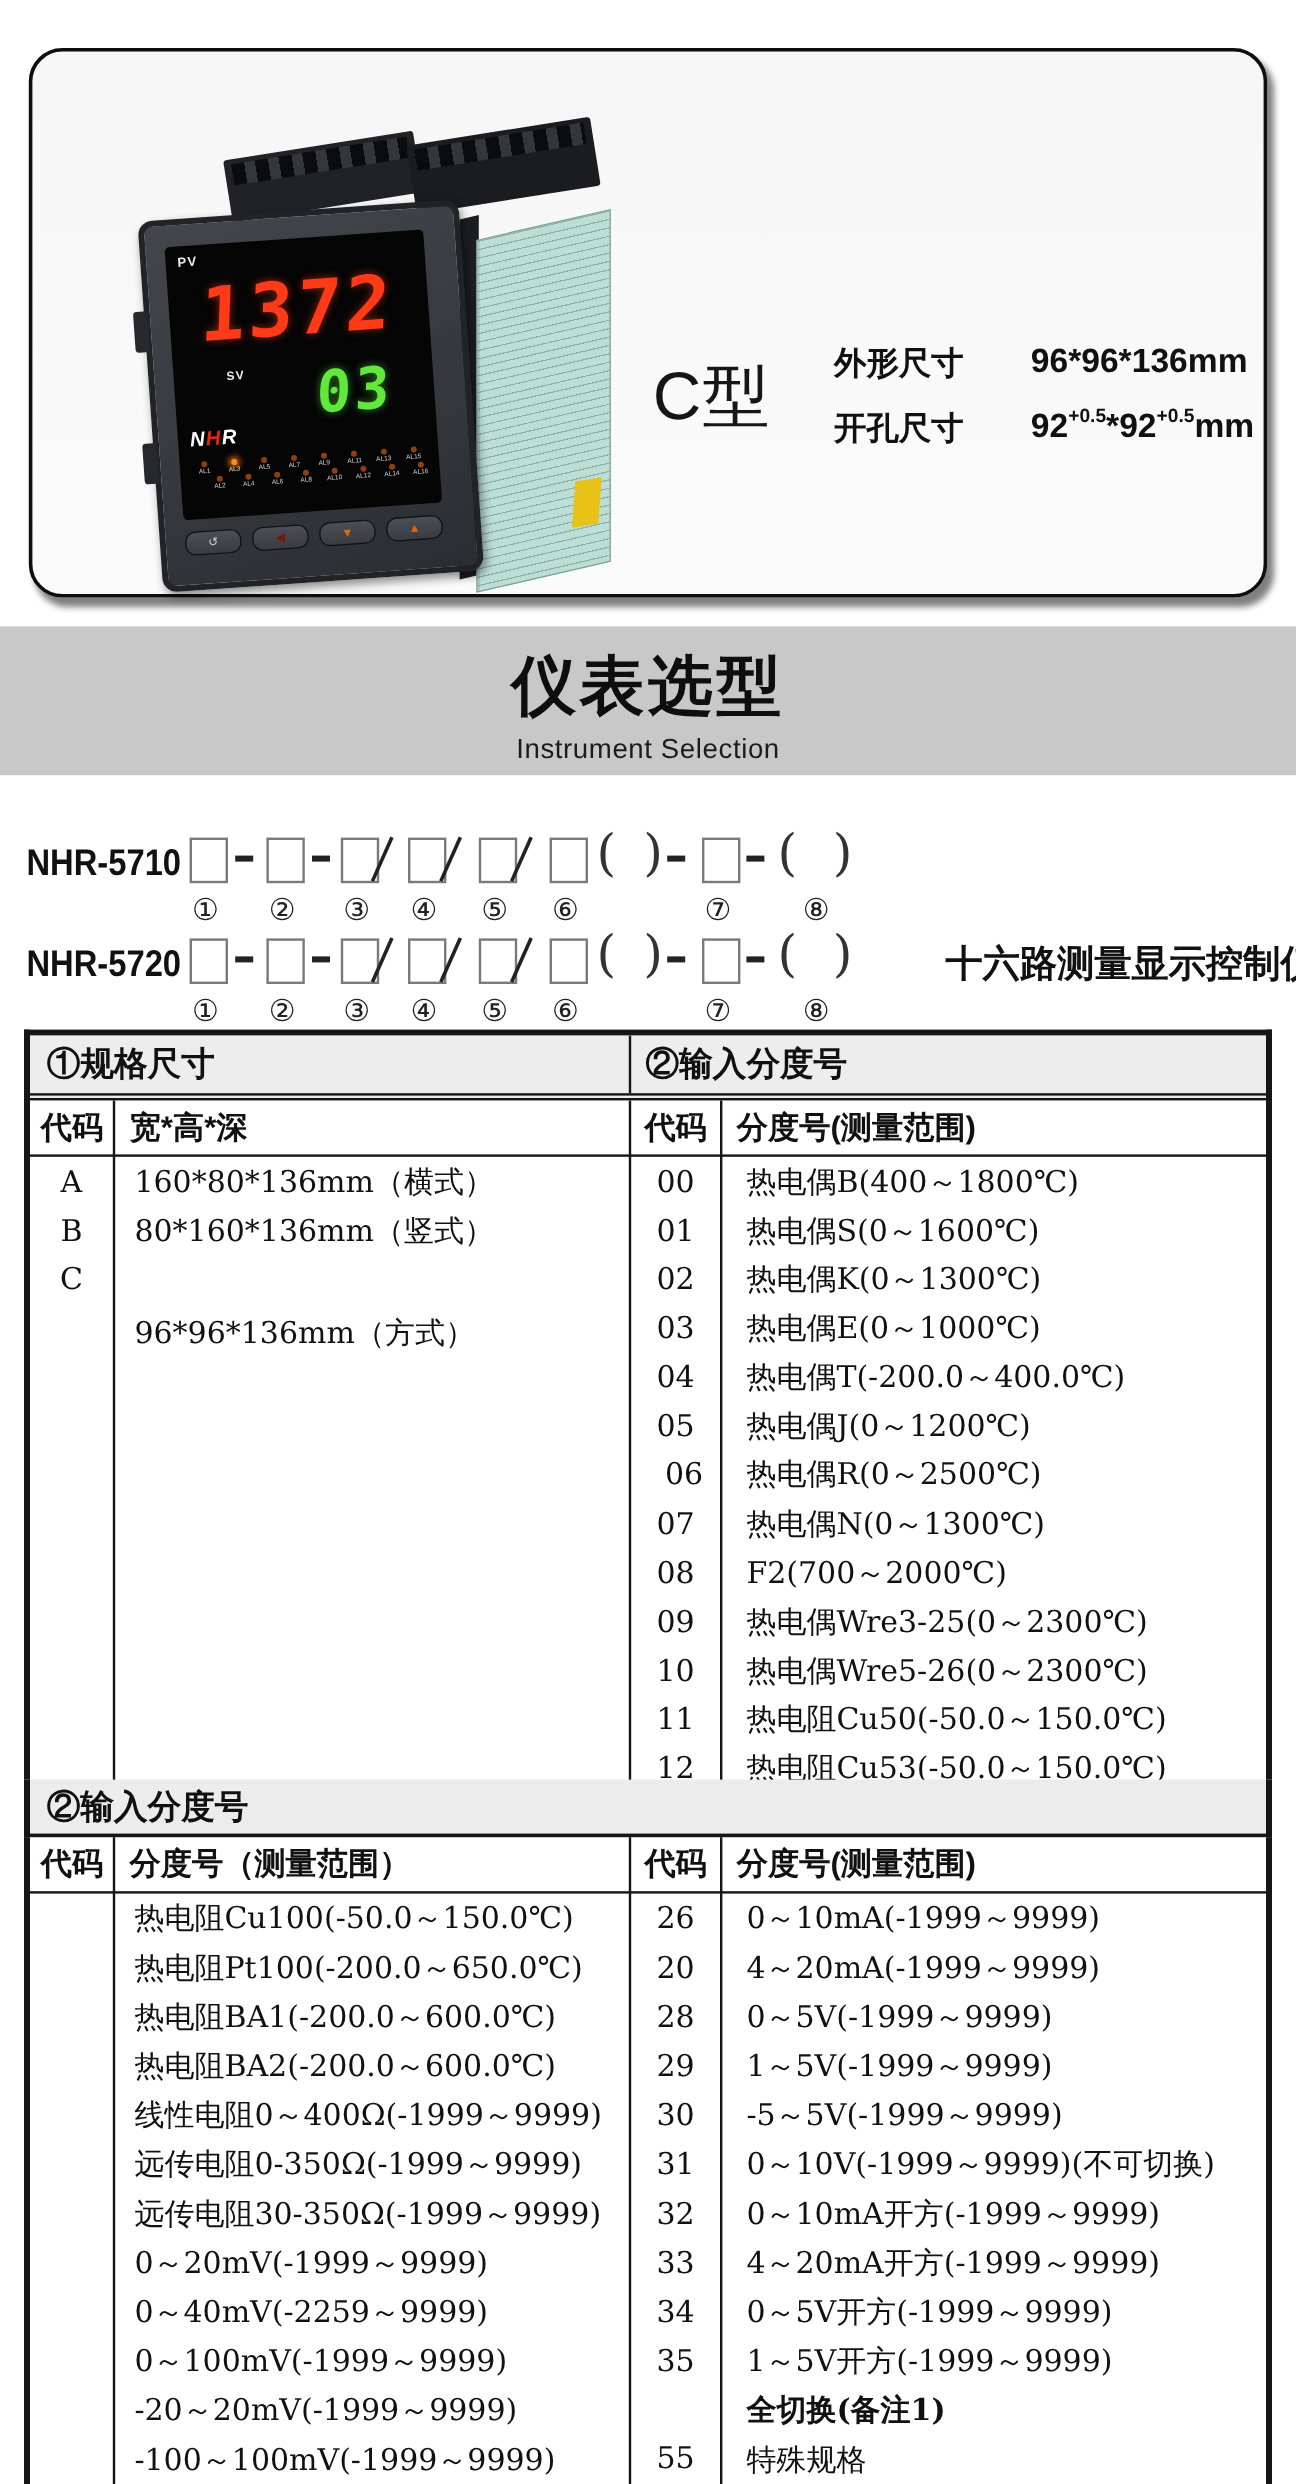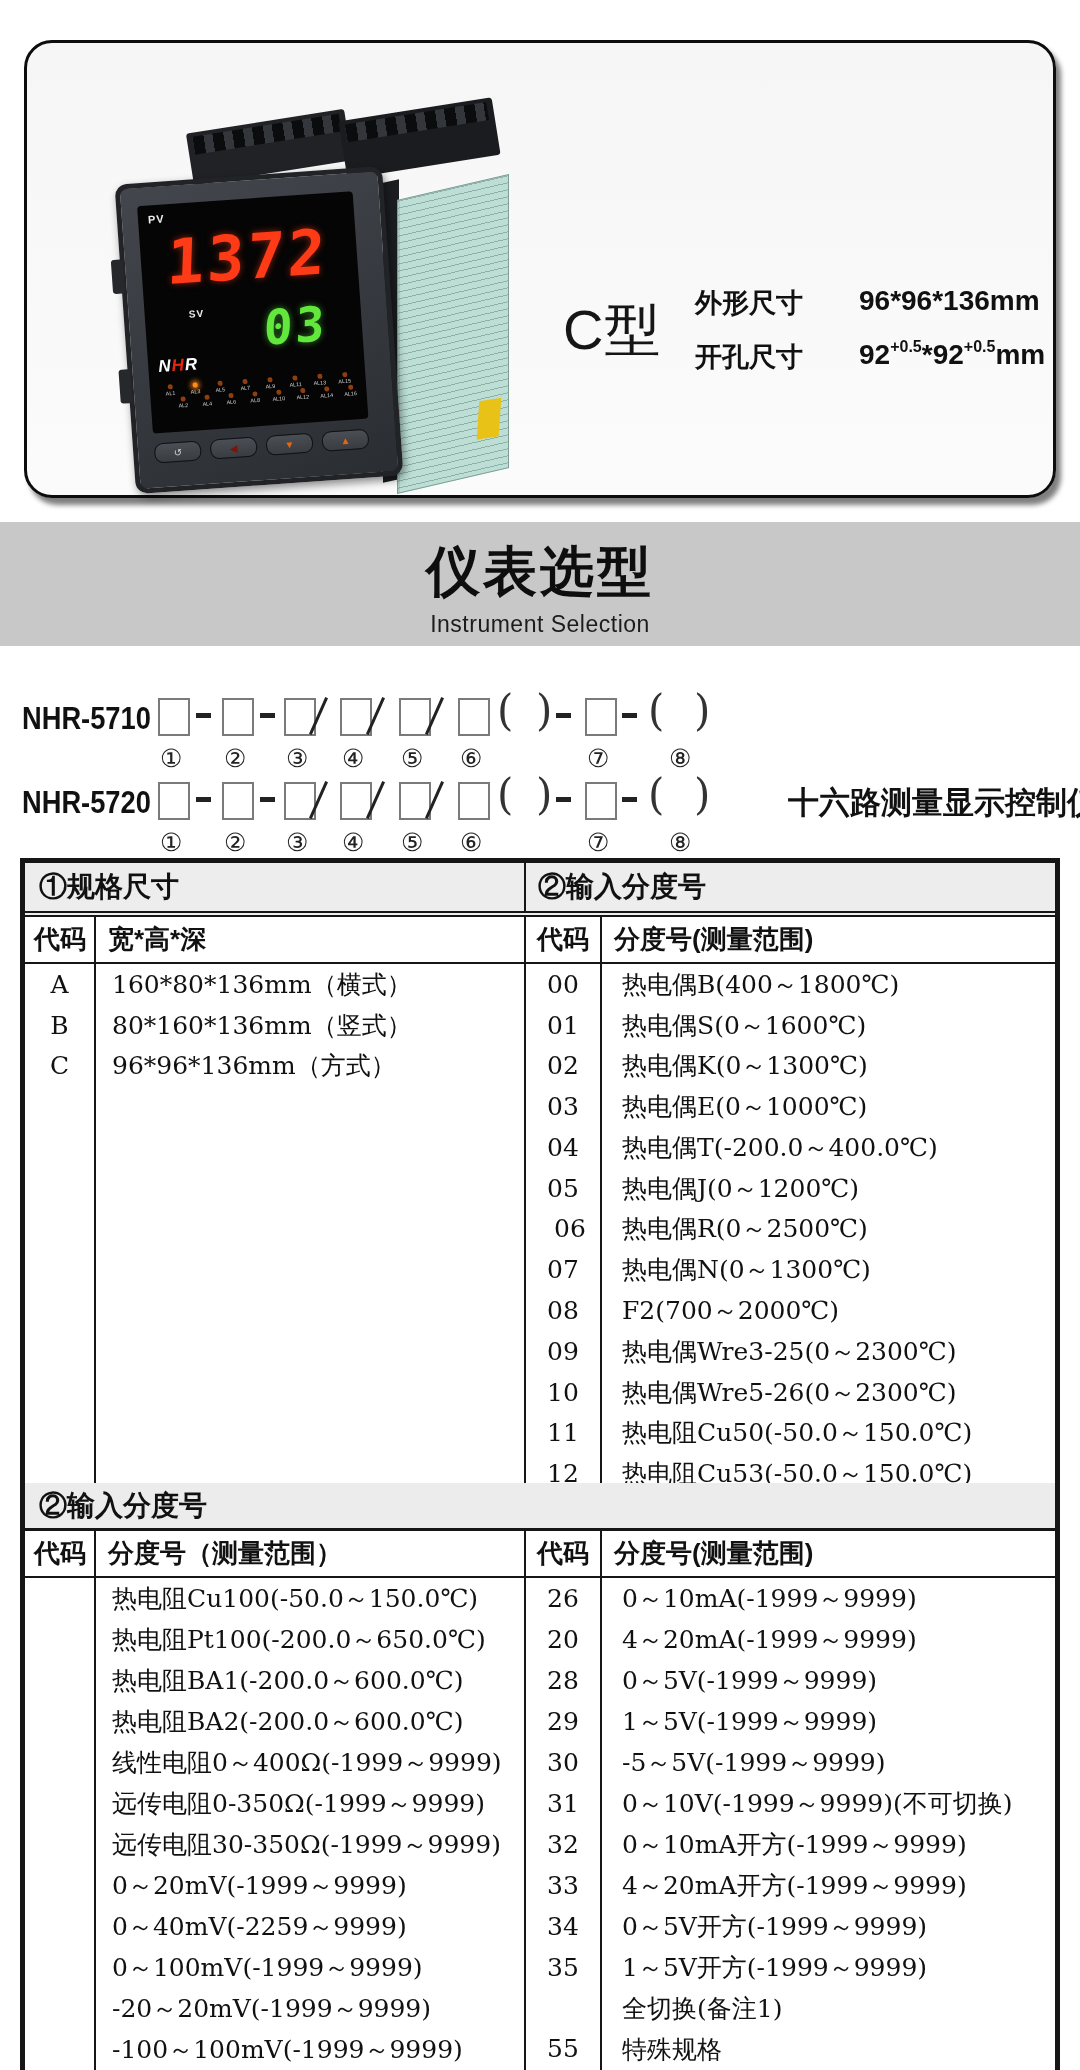--- a/index.html
+++ b/index.html
@@ -1,21 +1,21 @@
 <!DOCTYPE html>
 <html><head>
 <meta charset="utf-8">
 <style>
   html,body{margin:0;padding:0;}
   body{width:1080px;height:2070px;position:relative;overflow:hidden;background:#ffffff;
        font-family:"Liberation Sans",sans-serif;color:#111;}
   
   .card{position:absolute;left:24px;top:40px;width:1026px;height:452px;background:linear-gradient(180deg,#f6f6f6,#fbfbfb);
         border:3px solid #0d0d0d;border-radius:28px;box-shadow:5px 7px 5px rgba(0,0,0,.5);}
-  .model-label{position:absolute;left:536px;top:250px;font-size:56px;font-weight:400;letter-spacing:1px;color:#161616;}
+  .model-label{position:absolute;left:517px;top:250px;font-size:56px;font-weight:400;letter-spacing:1px;color:#161616;}
   .spec-row{position:absolute;display:flex;align-items:flex-start;}
   .spec-label{font-size:27px;font-weight:700;width:150px;}
   .spec-value{font-size:28px;font-weight:700;margin-left:14px;white-space:nowrap;}
   .spec-value sup{font-size:16px;font-weight:700;position:relative;top:-2px;}
   
   .device{position:absolute;left:70px;top:60px;width:430px;height:390px;}
   .comb{position:absolute;background:#202226;border-radius:3px;}
   .comb:before{content:"";position:absolute;left:6px;right:6px;top:4px;height:18px;
       background:repeating-linear-gradient(90deg,#0b0c0e 0 11px,#33363b 11px 20px);}
   .comb1{left:92px;top:18px;width:160px;height:52px;transform:rotate(-9deg);}
@@ -276,21 +276,21 @@
       <div class="sub-cell" style="left:589px;">分度号(测量范围)</div>
     </div>
     <div class="col code-col t-serif t-data" id="t1c1" style="left:0;top:47px;width:69px;">
         <div class="cellrow" style="height: 40.7692px;">A</div>
         <div class="cellrow" style="height: 40.7692px;">B</div>
         <div class="cellrow" style="height: 40.7692px;">C</div>
       </div>
     <div class="col t-serif t-data" id="t1d1" style="left:83px;top:47px;width:410px;">
         <div class="cellrow" style="height: 40.7692px; padding-left: 4px;">160*80*136mm（横式）</div>
         <div class="cellrow" style="height: 40.7692px; padding-left: 4px;">80*160*136mm（竖式）</div>
-        <div class="cellrow" style="height: 40.7692px; padding-left: 4px;">96*96*136mm（方式）</div>
+        <div class="cellrow" style="height: 40.7692px; padding-left: 4px; margin-top: 45px;">96*96*136mm（方式）</div>
       </div>
     <div class="col code-col t-serif t-data" id="t1c2" style="left:501px;top:47px;width:74px;">
         <div class="cellrow" style="height: 40.7692px;">00</div>
         <div class="cellrow" style="height: 40.7692px;">01</div>
         <div class="cellrow" style="height: 40.7692px;">02</div>
         <div class="cellrow" style="height: 40.7692px;">03</div>
         <div class="cellrow" style="height: 40.7692px;">04</div>
         <div class="cellrow" style="height: 40.7692px;">05</div>
         <div class="cellrow" style="height: 40.7692px; padding-left: 14px;">06</div>
         <div class="cellrow" style="height: 40.7692px;">07</div>
@@ -363,17 +363,17 @@
         <div class="cellrow" style="height: 41px; padding-left: 8px;">0～10mA(-1999～9999)</div>
         <div class="cellrow" style="height: 41px; padding-left: 8px;">4～20mA(-1999～9999)</div>
         <div class="cellrow" style="height: 41px; padding-left: 8px;">0～5V(-1999～9999)</div>
         <div class="cellrow" style="height: 41px; padding-left: 8px;">1～5V(-1999～9999)</div>
         <div class="cellrow" style="height: 41px; padding-left: 8px;">-5～5V(-1999～9999)</div>
         <div class="cellrow" style="height: 41px; padding-left: 8px;">0～10V(-1999～9999)(不可切换)</div>
         <div class="cellrow" style="height: 41px; padding-left: 8px;">0～10mA开方(-1999～9999)</div>
         <div class="cellrow" style="height: 41px; padding-left: 8px;">4～20mA开方(-1999～9999)</div>
         <div class="cellrow" style="height: 41px; padding-left: 8px;">0～5V开方(-1999～9999)</div>
         <div class="cellrow" style="height: 41px; padding-left: 8px;">1～5V开方(-1999～9999)</div>
-        <div class="cellrow" style="height: 41px; padding-left: 8px;">全切换(备注1)</div>
+        <div class="cellrow" style="height: 41px; padding-left: 8px; font-weight: bold;">全切换(备注1)</div>
         <div class="cellrow" style="height: 41px; padding-left: 8px;">特殊规格</div>
       </div>
   </div>
 </div>
 
 </body></html>

